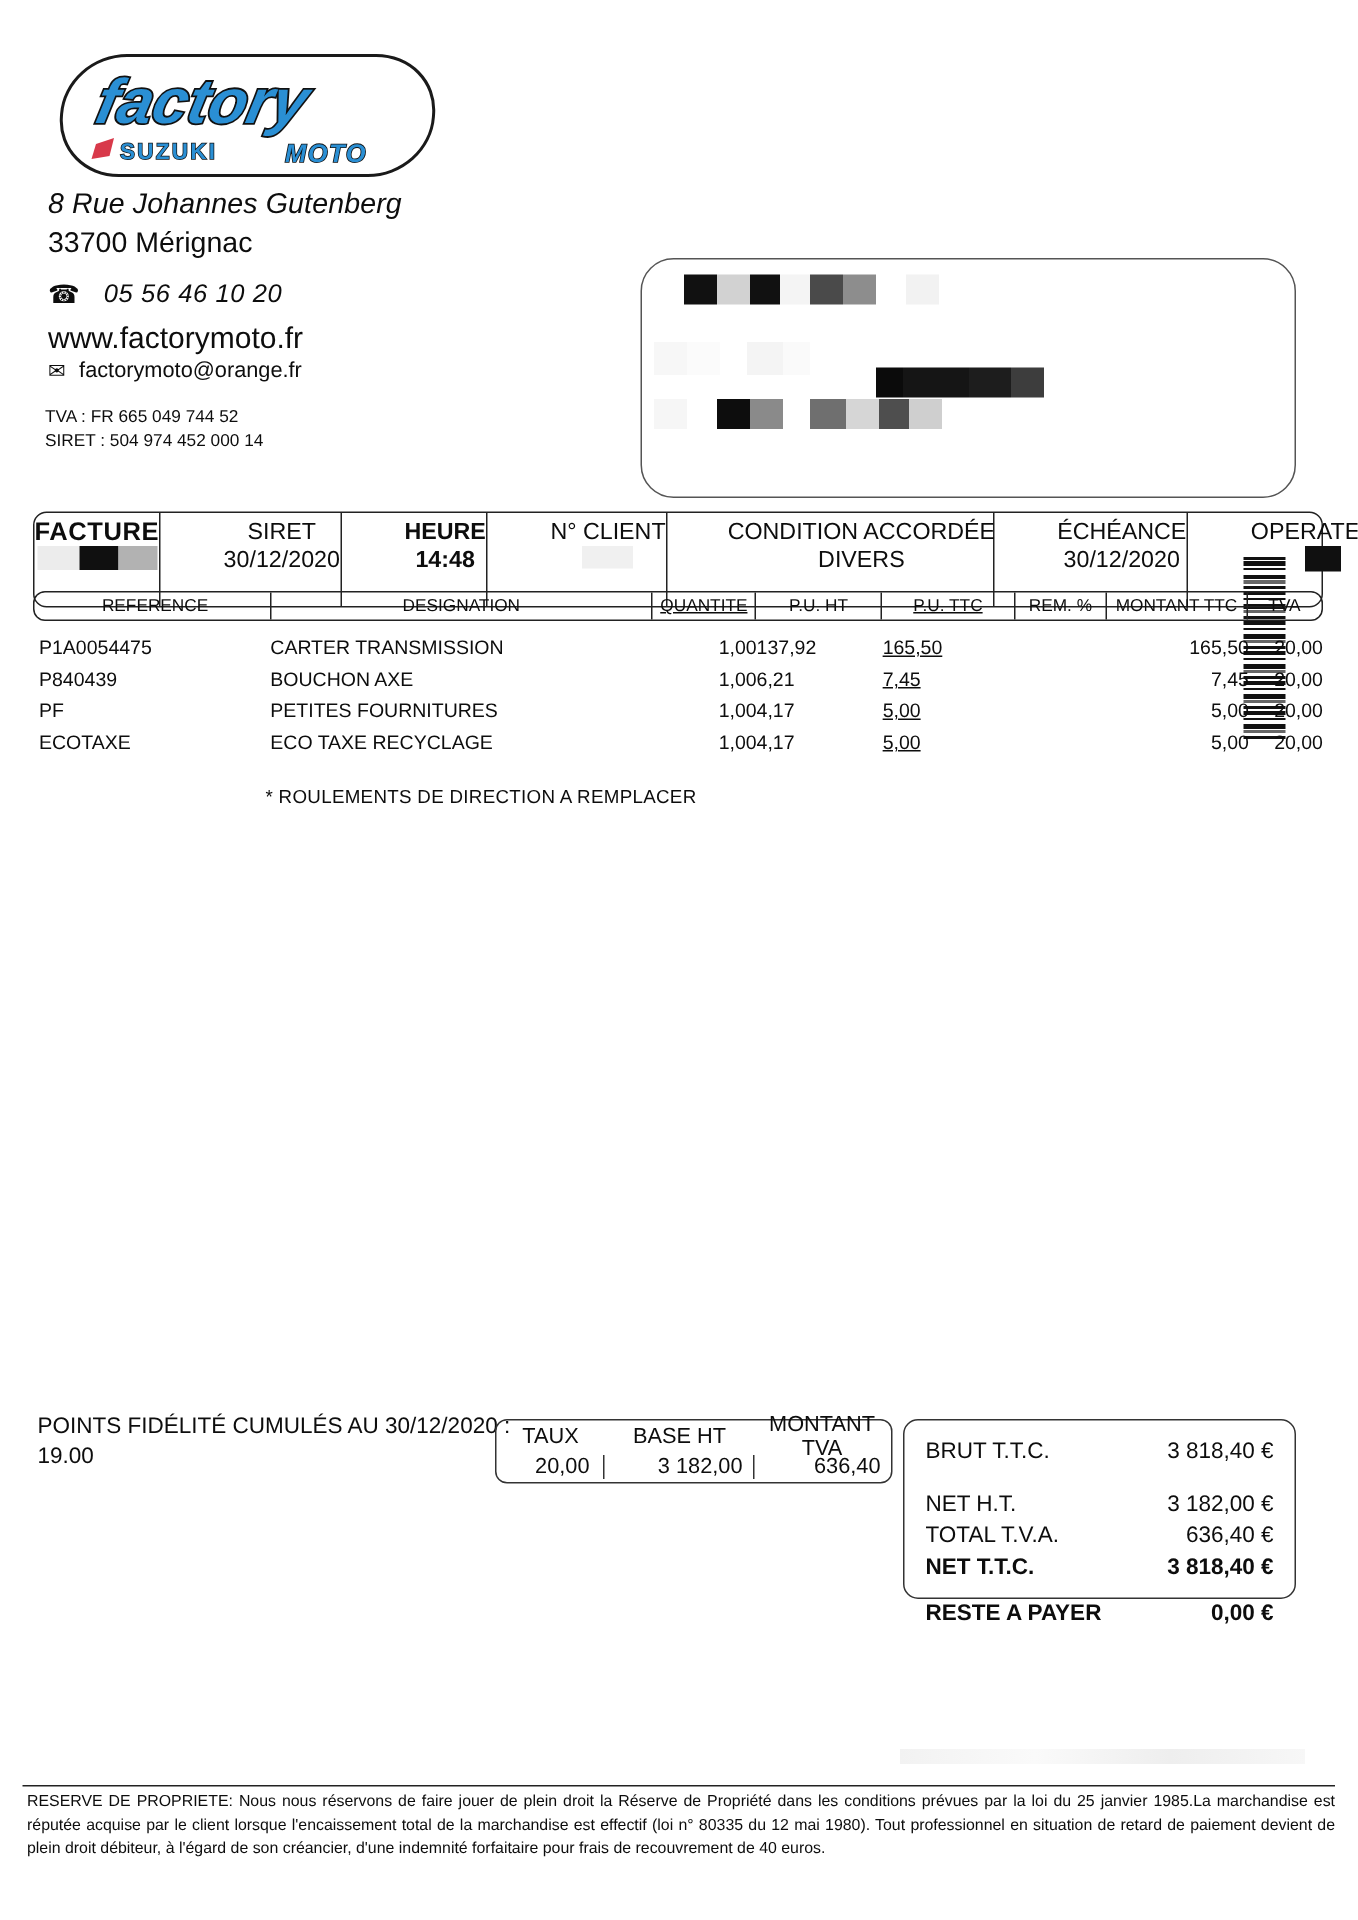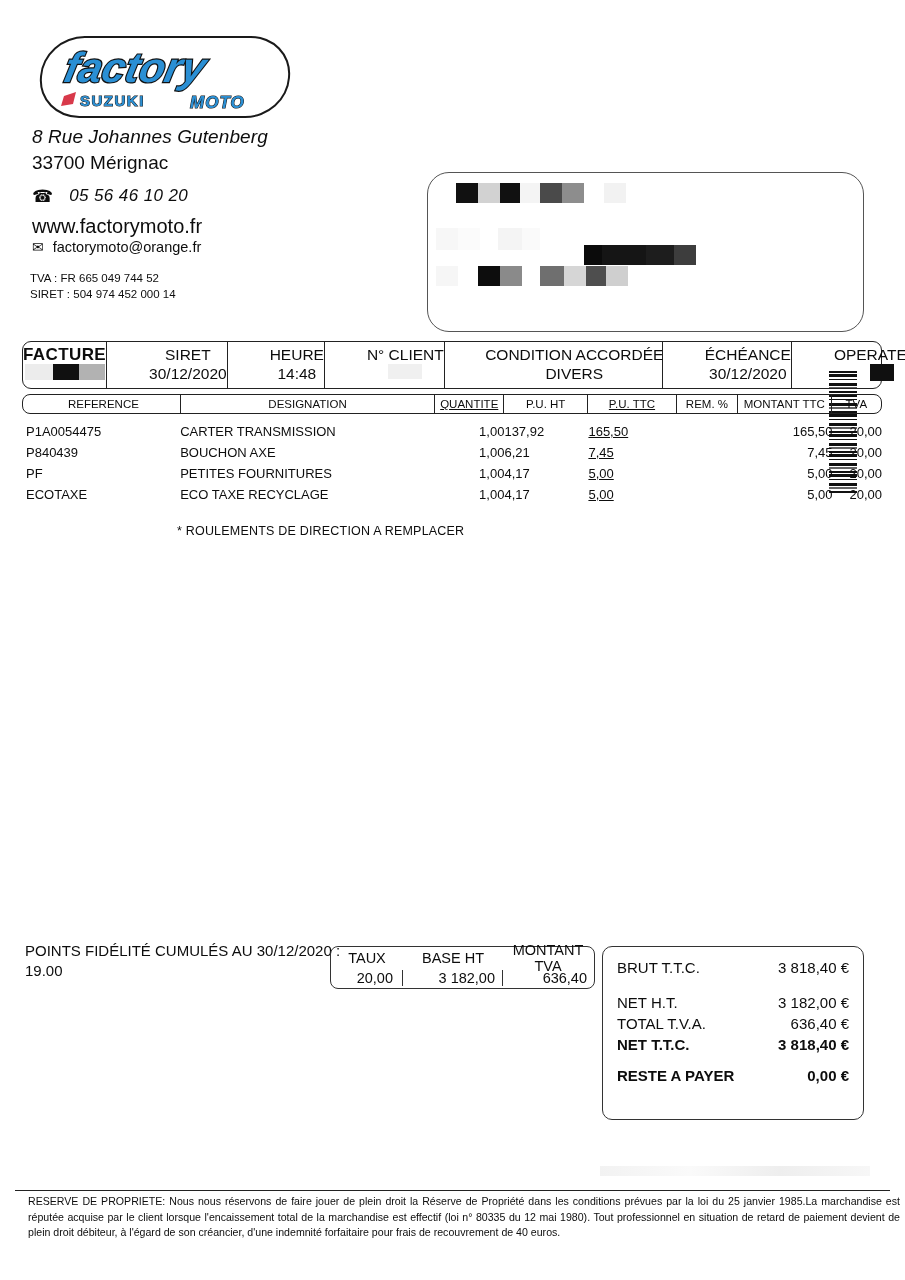--- a/index.html
+++ b/index.html
@@ -39,21 +39,21 @@
   .redact{position:absolute;}
   .barcode{position:absolute;right:6px;top:198px;width:28px;height:122px;
     background:repeating-linear-gradient(to bottom,
       #111 0 2px,#fff 2px 3px,#111 3px 6px,#fff 6px 8px,
       #111 8px 9px,#fff 9px 12px,#111 12px 15px,#fff 15px 16px,
       #666 16px 18px,#fff 18px 20px);
   }
 
   
   .hdr{
-    position:absolute;left:22px;top:341px;width:860px;height:48px;
+    position:absolute;left:22px;top:341px;width:860px;height:64px;
     border:1.5px solid #222;border-radius:9px;display:flex;box-sizing:border-box;gap:42px;
   }
   .hcell{
     position:relative;display:flex;flex-direction:column;align-items:center;
     justify-content:flex-start;padding-top:3px;box-sizing:border-box;
     border-right:1.4px solid #222;
   }
   .hcell:last-child{border-right:none;}
   .hcell .lab{font-size:15.5px;line-height:19px;white-space:nowrap;}
   .hcell .val{font-size:15.5px;line-height:19px;white-space:nowrap;}
@@ -92,32 +92,32 @@
   .tva-hr{display:flex;height:21px;align-items:center;}
   .tva-hr .t1{width:72px;text-align:center;font-size:14.5px;}
   .tva-hr .t2{width:100px;text-align:center;font-size:14.5px;}
   .tva-hr .t3{width:90px;text-align:center;font-size:14.5px;}
   .tva-vr{display:flex;height:20px;align-items:center;}
   .tva-vr .t1{width:72px;text-align:right;padding-right:9px;font-size:14.5px;border-right:1.2px solid #333;box-sizing:border-box;}
   .tva-vr .t2{width:100px;text-align:right;padding-right:7px;font-size:14.5px;border-right:1.2px solid #333;box-sizing:border-box;}
   .tva-vr .t3{width:90px;text-align:right;padding-right:6px;font-size:14.5px;box-sizing:border-box;}
 
   .tot-box{
-    position:absolute;left:602px;top:946px;width:262px;height:174px;
+    position:absolute;left:602px;top:946px;width:262px;height:120px;
     border:1.5px solid #333;border-radius:10px;box-sizing:border-box;padding:10px 14px 10px 14px;
   }
   .tl{display:flex;justify-content:space-between;font-size:15px;line-height:21px;}
   .tl.b{font-weight:bold;}
   .sp10{height:14px;}
   .sp6{height:10px;}
 
   .foot-redact{position:absolute;left:600px;top:1166px;width:270px;height:10px;
     background:linear-gradient(to right,#f2f2f2,#fafafa,#eee,#f7f7f7);}
   .legal-rule{position:absolute;left:15px;top:1190px;width:875px;height:1.4px;background:#222;}
-  .legal{position:absolute;left:28px;top:1194px;width:872px;font-size:10.6px;line-height:15.5px;text-align:justify;}
+  .legal{position:absolute;left:18px;top:1194px;width:872px;font-size:10.6px;line-height:15.5px;text-align:justify;}
 </style>
 </head>
 <body>
 
 <div class="page">
 
   <div class="logo-wrap">
     <div class="logo-outline"></div>
     <svg class="logo-svg" width="250" height="82" viewBox="0 0 250 82">
       <g transform="skewX(-12)">
@@ -180,21 +180,21 @@
     <div class="hcell bold" style="width:130px;">
       <span class="lab">FACTURE</span>
       <span class="val">
         <span class="blk" style="width:28px;height:16px;background:#ececec;"></span><span class="blk" style="width:26px;height:16px;background:#101010;"></span><span class="blk" style="width:26px;height:16px;background:#b2b2b2;"></span>
       </span>
     </div>
     <div class="hcell" style="width:110px;">
       <span class="lab">SIRET</span>
       <span class="val">30/12/2020</span>
     </div>
-    <div class="hcell" style="width:84px;">
+    <div class="hcell" style="width:84px;font-weight:bold;">
       <span class="lab">HEURE</span>
       <span class="val">14:48</span>
     </div>
     <div class="hcell" style="width:92px;">
       <span class="lab">N° CLIENT</span>
       <span class="val">
         <span class="blk" style="width:34px;height:15px;background:#f0f0f0;"></span>
       </span>
     </div>
     <div class="hcell" style="width:176px;">

